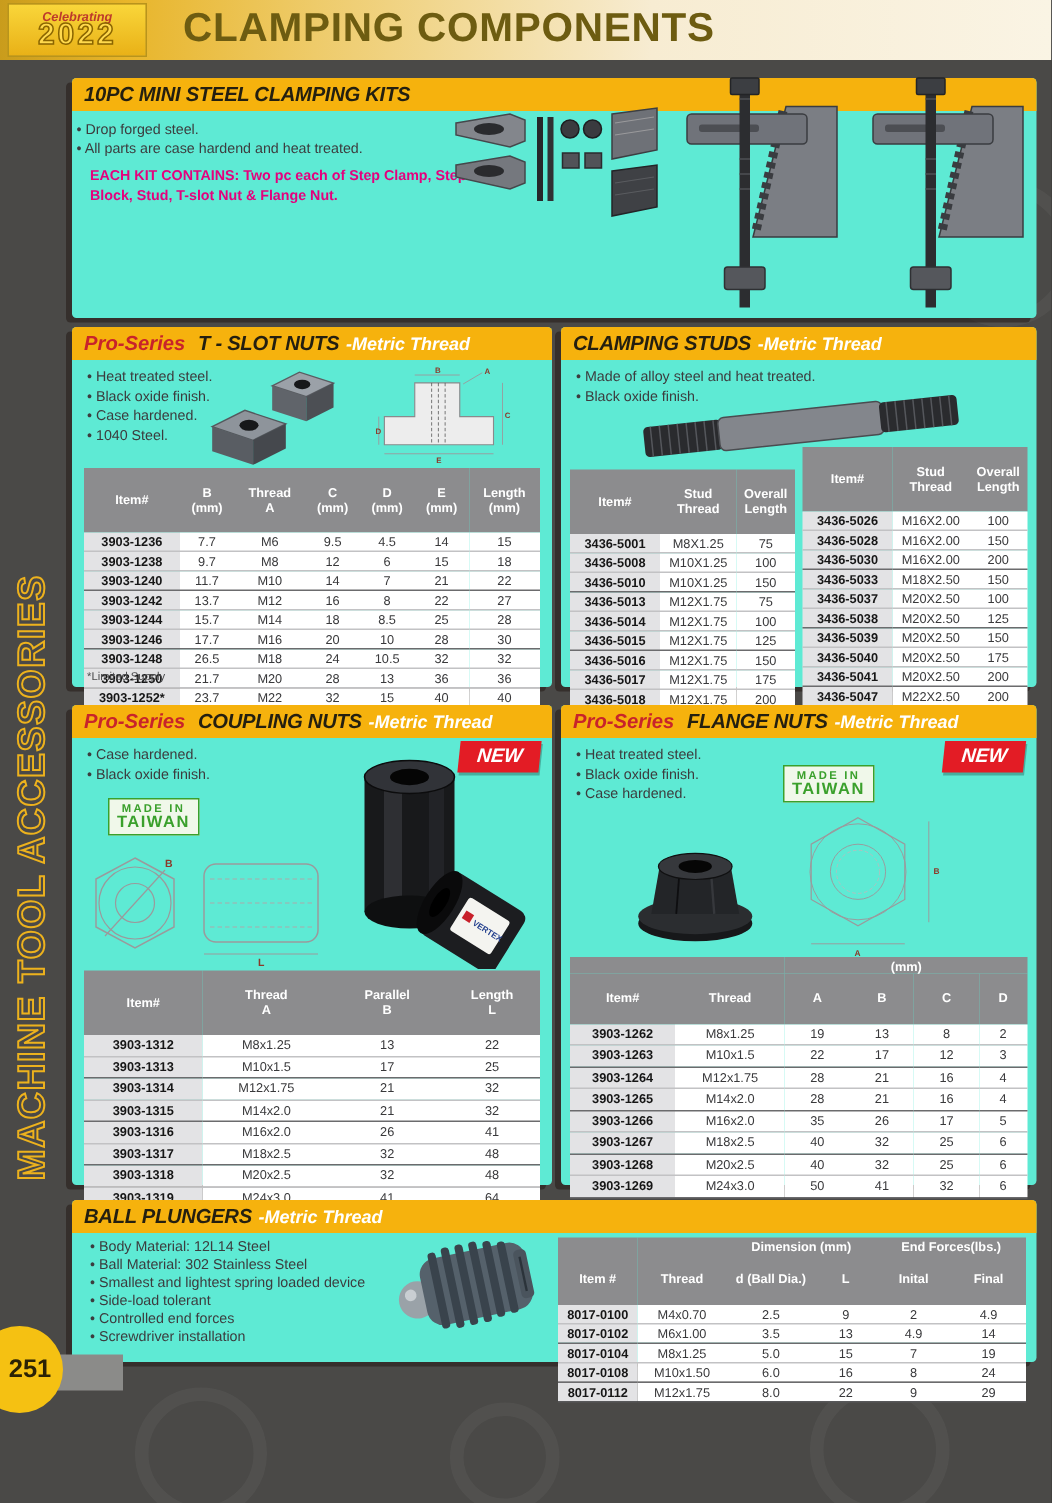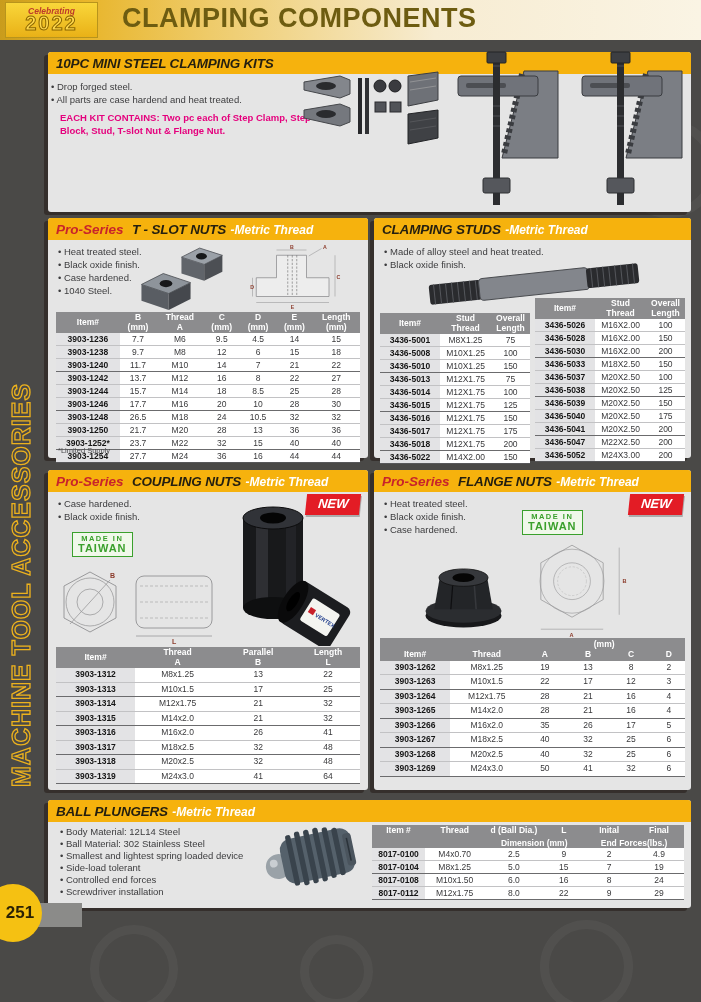--- a/index.html
+++ b/index.html
@@ -20,21 +20,21 @@
               writing-mode:vertical-rl;transform:rotate(180deg);
               font-size:25px;font-weight:700;letter-spacing:1px;color:#edb21d;
               -webkit-text-fill-color:transparent;-webkit-text-stroke:1.3px #edb21d;
               text-align:center;line-height:40px;}
   .page-badge{position:absolute;left:-16px;top:884px;width:58px;height:58px;border-radius:50%;
               background:#f5c112;color:#2b2205;font-weight:800;font-size:17px;
               line-height:58px;text-align:center;text-indent:14px;z-index:4;}
   .badge-step{position:absolute;left:38px;top:903px;width:44px;height:24px;background:#8b8b89;z-index:3;}
   .gear{position:absolute;border-radius:50%;border:9px solid rgba(255,255,255,.045);}
   
-  .panel{position:absolute;background:#e5e5e5;border-radius:3px;box-shadow:-4px 3px 0 rgba(25,12,6,.42);}
+  .panel{position:absolute;background:#5eead4;border-radius:3px;box-shadow:-4px 3px 0 rgba(25,12,6,.42);}
   #kits{left:48px;top:52px;width:643px;height:160px;}
   #tslot{left:48px;top:218px;width:320px;height:240px;}
   #studs{left:374px;top:218px;width:317px;height:240px;}
   #coupling{left:48px;top:470px;width:320px;height:320px;}
   #flange{left:374px;top:470px;width:317px;height:320px;}
   #plungers{left:48px;top:800px;width:643px;height:108px;}
   .tbar{position:absolute;left:0;top:0;right:0;height:22px;background:#f6b20d;border-radius:3px 3px 0 0;
         line-height:22px;padding:0 8px;box-sizing:border-box;font-style:italic;font-weight:800;white-space:nowrap;}
   .tbar .pre{color:#c8232b;font-size:13.5px;margin-right:4px;}
   .tbar .main{color:#241f10;font-size:13.5px;letter-spacing:-.2px;}
@@ -66,21 +66,21 @@
   #flange .taiwan{left:148px;top:40px;}
   
   .tblwrap{position:absolute;}
   #tslot .tblwrap{left:8px;top:94px;width:304px;}
   #studs .tw-left{left:6px;top:95px;width:150px;}
   #studs .tw-right{left:161px;top:80px;width:150px;}
   #coupling .tblwrap{left:8px;top:177px;width:304px;}
   #flange .tblwrap{left:6px;top:168px;width:305px;}
   #plungers .tblwrap{left:324px;top:25px;width:312px;}
   table.data-table{width:100%;border-collapse:collapse;}
-  .data-table th{background:#8c8c8e;color:#fff;font-size:8.5px;font-weight:700;padding:1px 2px;
+  .data-table th{background:#8c8c8e;color:#fff;font-size:8.5px;font-weight:700;padding:12px 2px;
                  white-space:pre-line;line-height:9.5px;text-align:center;}
   .data-table th.gh{line-height:10px;padding:1px 2px 0;}
   .data-table td{font-size:8.5px;color:#39393b;text-align:center;padding:0 2px;line-height:12px;
                  border-bottom:1px solid #c2c2c4;background:#fff;}
   .data-table td:first-child{background:#e3e3e5;font-weight:700;color:#161616;}
   .data-table tbody tr:last-child td{border-bottom:1.5px solid #58585a;}
   .sep2 tbody tr:nth-child(2n) td{border-bottom:1px solid #6b6b6d;}
   .sep3 tbody tr:nth-child(3n) td{border-bottom:1px solid #6b6b6d;}
   #coupling td, #flange td{line-height:13.5px;}
   #tslot th:not(.gh):nth-child(1){width:21%}
@@ -761,44 +761,52 @@
         <rect x="88" y="17" width="7" height="66" rx="3" fill="#39434c"></rect>
         <rect x="100" y="20" width="7" height="62" rx="3" fill="#39434c"></rect>
         <rect x="112" y="30" width="11" height="42" rx="4" fill="#4a545d"></rect>
         <line x1="117" y1="36" x2="117" y2="66" stroke="#2b333a" stroke-width="2"></line>
       </g>
     </svg>
     <div class="tblwrap">
       <table class="data-table sep2" data-table="plungers.table">
           <thead>
             <tr>
+              <th colspan="1" class="gh"></th>
+              <th colspan="1" class="gh"></th>
+              <th colspan="2" class="gh">Dimension (mm)</th>
+              <th colspan="2" class="gh">End Forces(lbs.)</th>
+            </tr>
+            <tr>
               <th>Item #</th>
               <th>Thread</th>
               <th>d (Ball Dia.)</th>
               <th>L</th>
               <th>Inital</th>
               <th>Final</th>
             </tr>
-            <tr>
-              <th colspan="1" class="gh"></th>
-              <th colspan="1" class="gh"></th>
-              <th colspan="2" class="gh">Dimension (mm)</th>
-              <th colspan="2" class="gh">End Forces(lbs.)</th>
-            </tr>
           </thead>
           <tbody>
             <tr>
               <td>8017-0100</td>
               <td>M4x0.70</td>
               <td>2.5</td>
               <td>9</td>
               <td>2</td>
               <td>4.9</td>
             </tr>
             <tr>
+              <td>8017-0102</td>
+              <td>M6x1.00</td>
+              <td>3.5</td>
+              <td>13</td>
+              <td>4.9</td>
+              <td>14</td>
+            </tr>
+            <tr>
               <td>8017-0104</td>
               <td>M8x1.25</td>
               <td>5.0</td>
               <td>15</td>
               <td>7</td>
               <td>19</td>
             </tr>
             <tr>
               <td>8017-0108</td>
               <td>M10x1.50</td>

